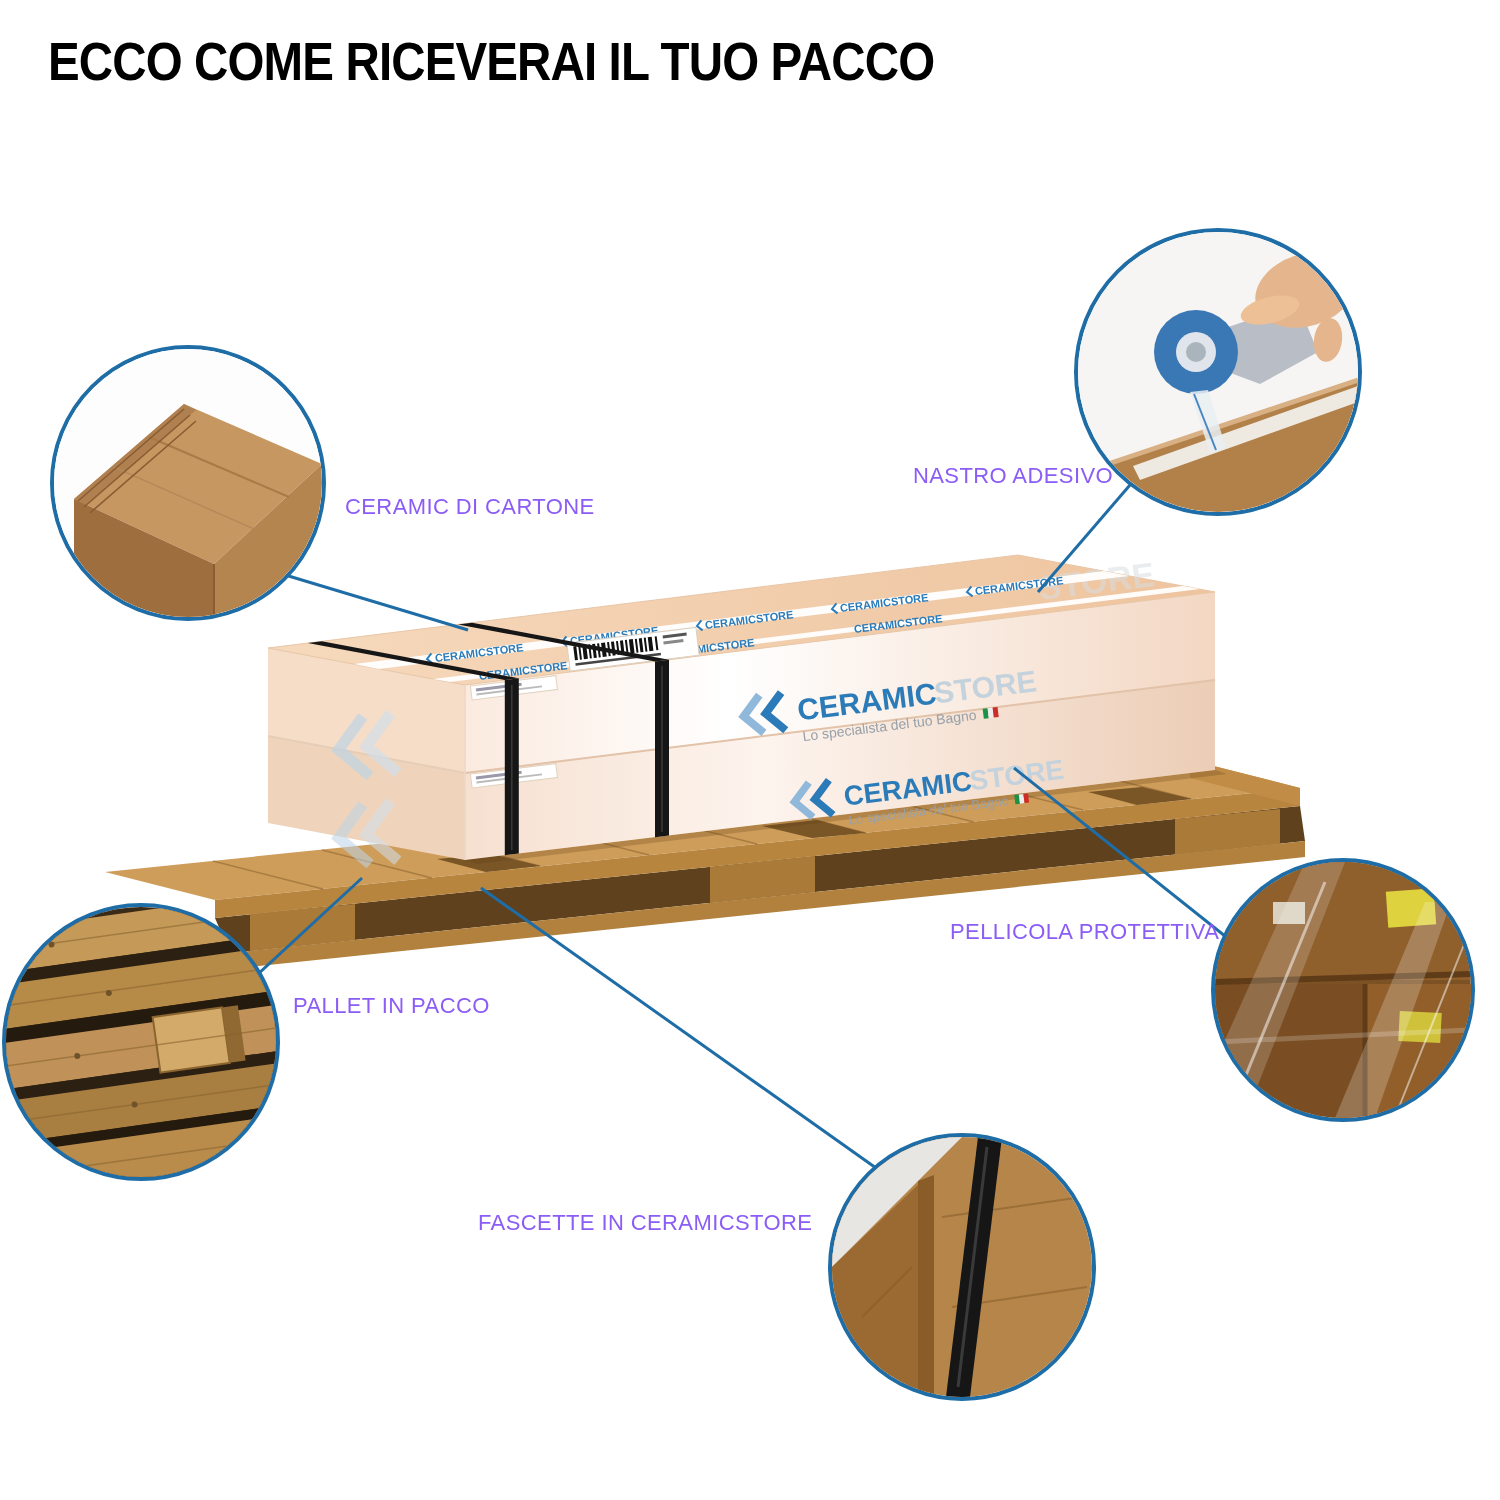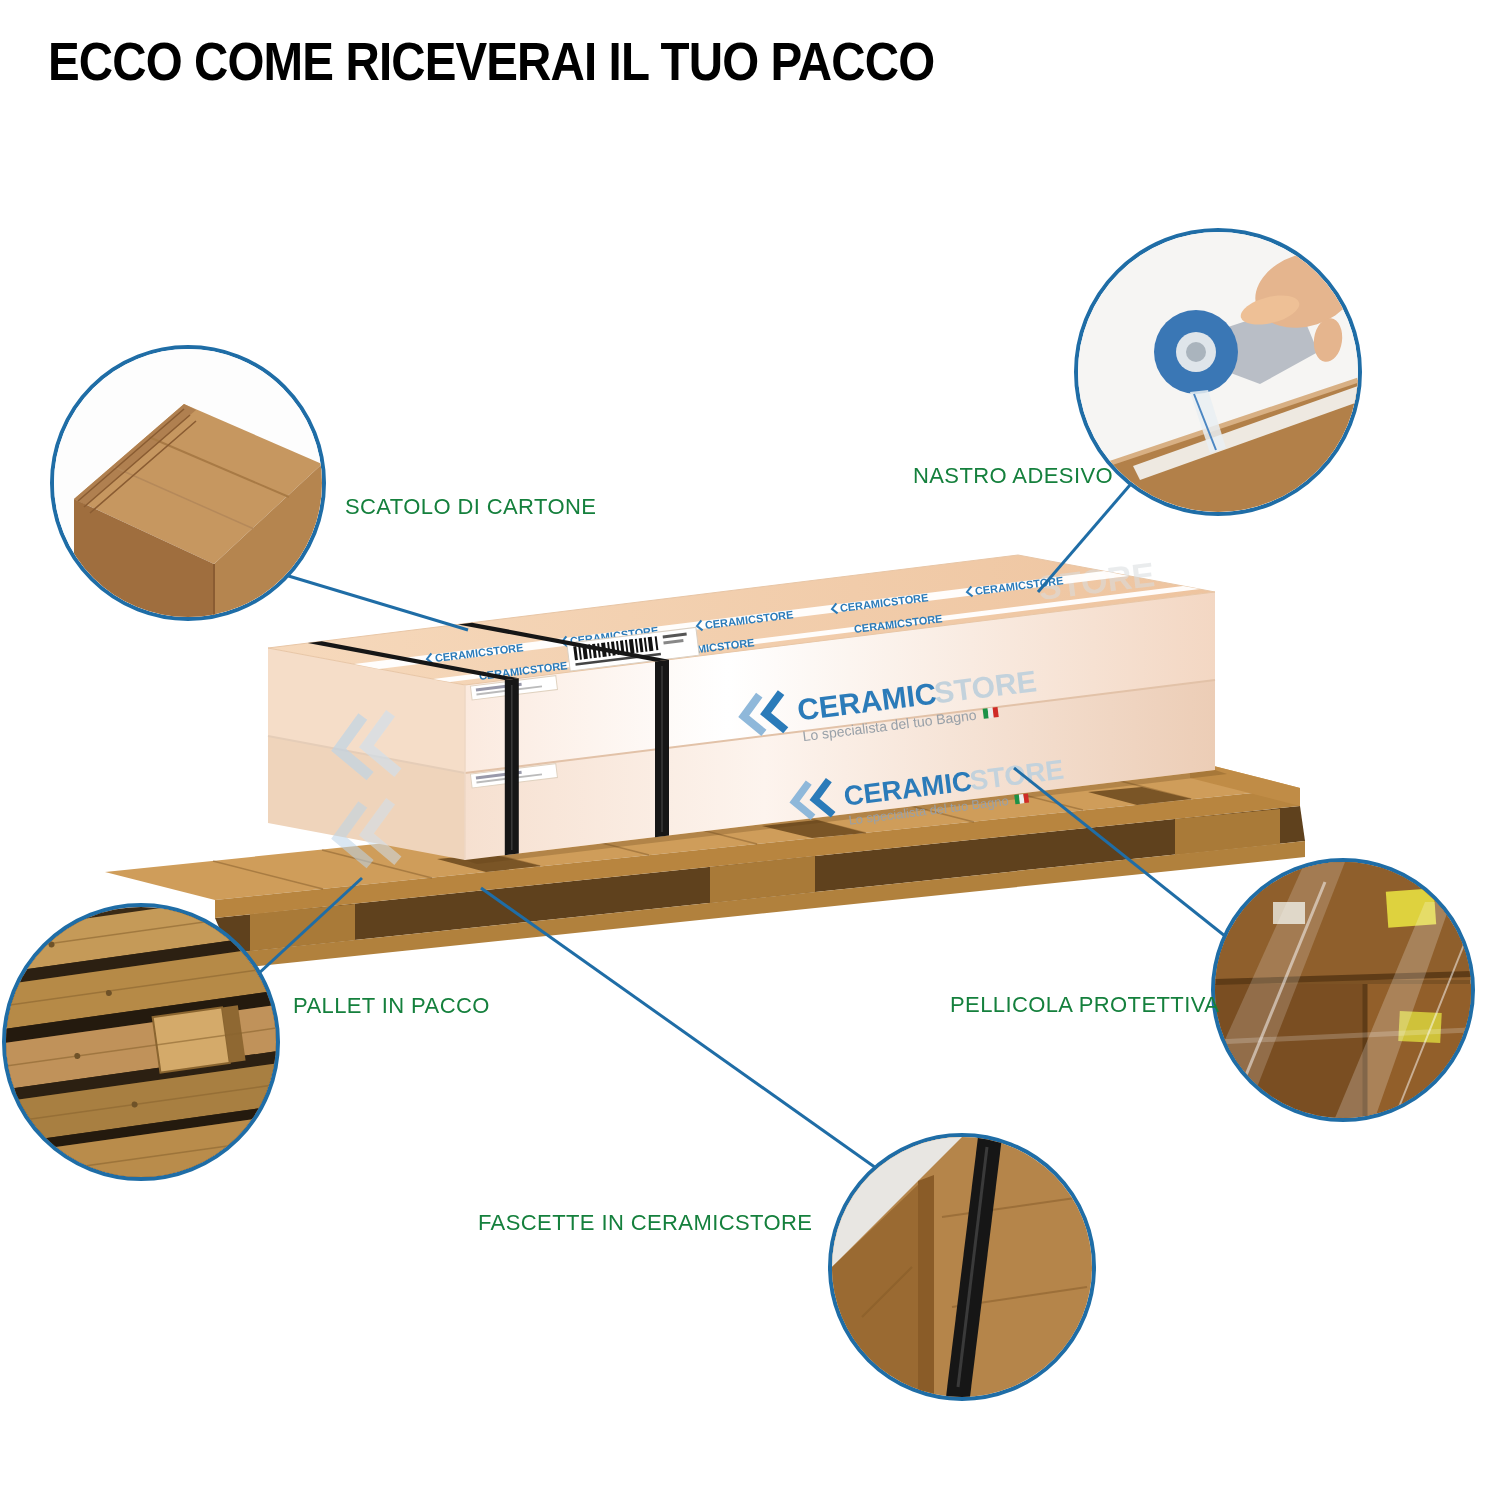--- a/index.html
+++ b/index.html
@@ -11,25 +11,25 @@
   .package-svg{position:absolute;left:100px;top:505px;width:1300px;height:480px;z-index:1;}
   .lines-svg{position:absolute;left:0;top:0;width:1500px;height:1500px;z-index:2;pointer-events:none;}
   .photo-circle{position:absolute;border:4px solid #1f6da6;border-radius:50%;overflow:hidden;
           background:#fff;z-index:3;}
   .photo-circle svg{display:block;width:100%;height:100%;}
   .c-cardboard{left:50px;top:345px;width:268px;height:268px;}
   .c-tape{left:1074px;top:228px;width:280px;height:280px;}
   .c-film{left:1211px;top:858px;width:256px;height:256px;}
   .c-pallet{left:2px;top:903px;width:270px;height:270px;}
   .c-strap{left:828px;top:1133px;width:260px;height:260px;}
-  .callout-label{position:absolute;font-size:22px;color:#15803d;letter-spacing:.4px;
+  .callout-label{position:absolute;font-size:22px;color:#8b5cf6;letter-spacing:.4px;
           white-space:nowrap;z-index:4;}
   .l-scatolo{left:345px;top:494px;}
   .l-nastro{left:913px;top:463px;}
-  .l-pellicola{left:950px;top:992px;}
+  .l-pellicola{left:950px;top:919px;}
   .l-pallet{left:293px;top:993px;}
   .l-fascette{left:478px;top:1210px;}
 </style>
 </head>
 <body>
 
 <div class="canvas">
 
   <h1 class="page-title">ECCO COME RICEVERAI IL TUO PACCO</h1>
 
@@ -300,19 +300,19 @@
       <polygon points="0,130 92,42 92,260 0,260" fill="#9a6a32"></polygon>
       <polygon points="86,44 102,38 102,260 86,260" fill="#8a5c28"></polygon>
       <line x1="110" y1="80" x2="250" y2="60" stroke="#845a28" stroke-width="2" opacity="0.5"></line>
       <line x1="120" y1="170" x2="255" y2="150" stroke="#845a28" stroke-width="2" opacity="0.5"></line>
       <line x1="30" y1="180" x2="80" y2="130" stroke="#845a28" stroke-width="2" opacity="0.5"></line>
       <polygon points="146,0 170,0 138,260 114,260" fill="#161616"></polygon>
       <line x1="155" y1="10" x2="126" y2="250" stroke="#3a3a3a" stroke-width="3"></line>
     </svg>
   </div>
 
-  <div class="callout-label l-scatolo">SCATOLO DI CARTONE</div>
+  <div class="callout-label l-scatolo">CERAMIC DI CARTONE</div>
   <div class="callout-label l-nastro">NASTRO ADESIVO</div>
   <div class="callout-label l-pellicola">PELLICOLA PROTETTIVA</div>
   <div class="callout-label l-pallet">PALLET IN PACCO</div>
   <div class="callout-label l-fascette">FASCETTE IN CERAMICSTORE</div>
 
 </div>
 
 </body></html>

